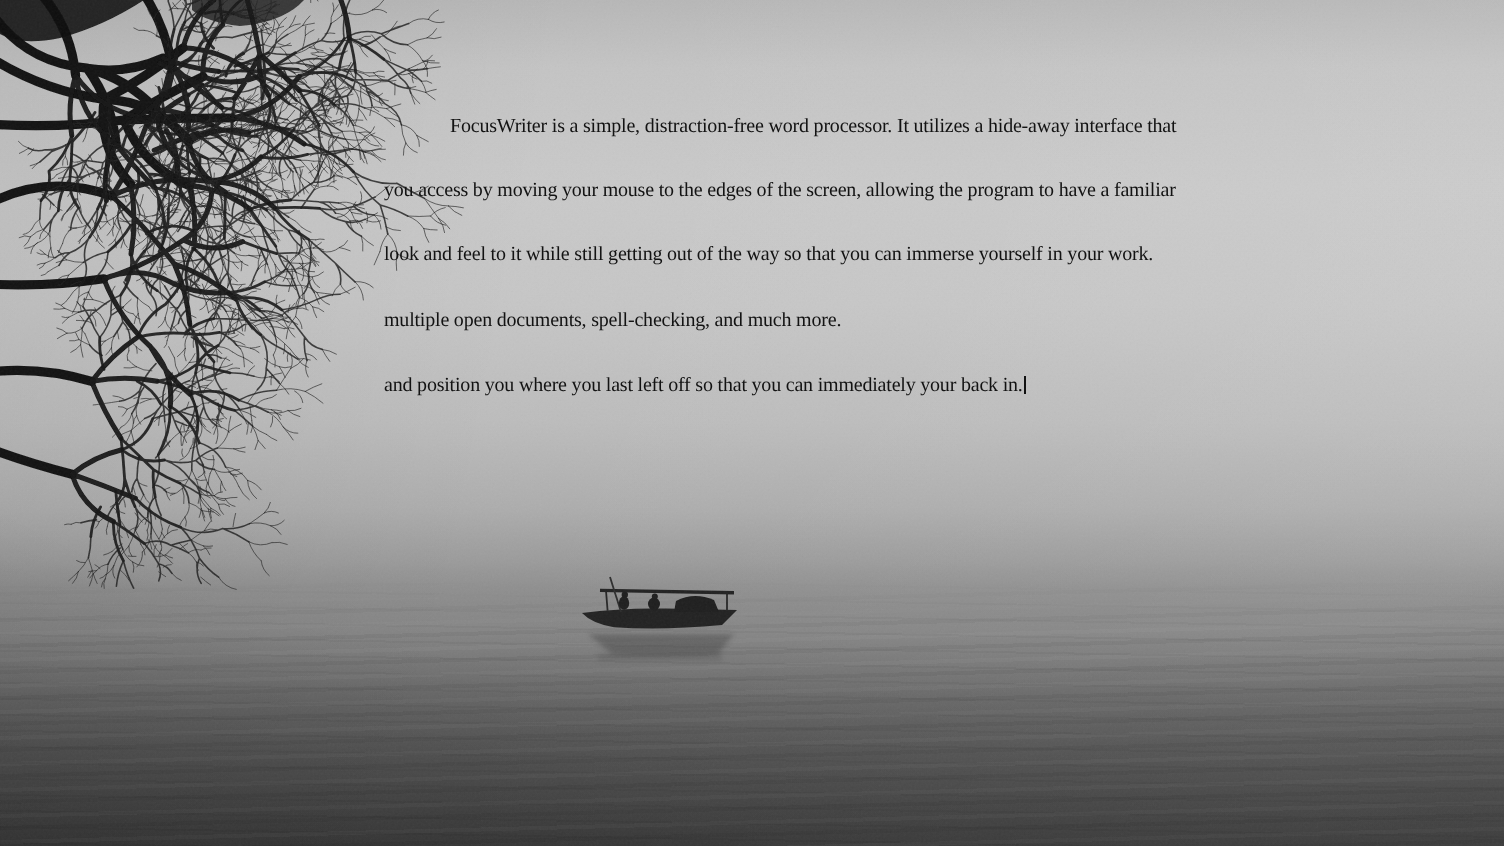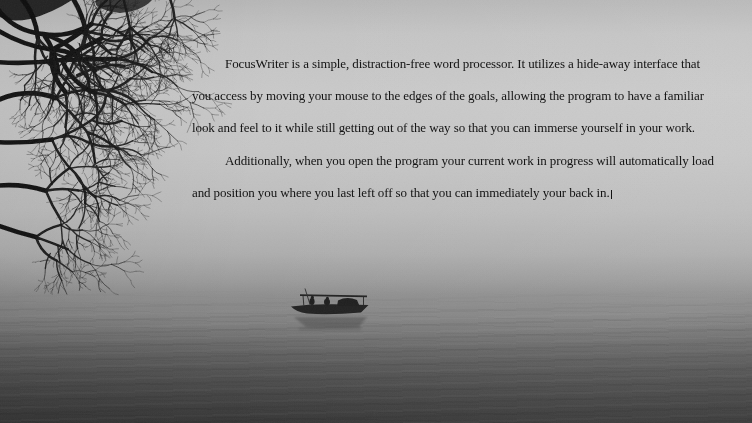--- a/index.html
+++ b/index.html
@@ -41,21 +41,21 @@
   }
   .vignette{
     position:absolute;inset:0;
     background:radial-gradient(125% 95% at 55% 28%, rgba(0,0,0,0) 55%, rgba(0,0,0,.17) 100%);
   }
   svg.layer{position:absolute;inset:0;pointer-events:none;}
   .grain{position:absolute;inset:0;opacity:.05;}
   
   .doc{
     position:absolute;left:192px;top:37px;width:380px;
-    font-size:13px;line-height:10.8px;letter-spacing:-0.1px;
+    font-size:10px;line-height:10.8px;letter-spacing:-0.1px;
     color:#131313;white-space:pre;cursor:text;
   }
   .doc .line{white-space:pre;}
   .doc .indent{padding-left:33px;}
   .caret{
     display:inline-block;width:1px;height:9px;background:#111;
     vertical-align:-1.5px;margin-left:1px;
   }
 </style>
 </head>
@@ -113,19 +113,19 @@
         <feTurbulence type="fractalNoise" baseFrequency="0.9" numOctaves="2" stitchTiles="stitch"></feTurbulence>
         <feColorMatrix type="saturate" values="0"></feColorMatrix>
       </filter>
     <rect width="752" height="423" filter="url(#noiseF)"></rect>
   </svg>
 
   <div class="vignette"></div>
 
   <div class="doc">
     <div class="line indent">FocusWriter is a simple, distraction-free word processor. It utilizes a hide-away interface that</div>
-    <div class="line">you access by moving your mouse to the edges of the goals, allowing the program to have a familiar</div>
+    <div class="line">you access by moving your mouse to the edges of the screen, allowing the program to have a familiar</div>
     <div class="line">look and feel to it while still getting out of the way so that you can immerse yourself in your work.</div>
-    <div class="line indent">Additionally, when you open the program your current work in progress will automatically load</div>
+    <div class="line">multiple open documents, spell-checking, and much more.</div>
     <div class="line"><span>and position you where you last left off so that you can immediately your back in.</span><span class="caret"></span></div>
   </div>
 
 </div>
 
 </body></html>

